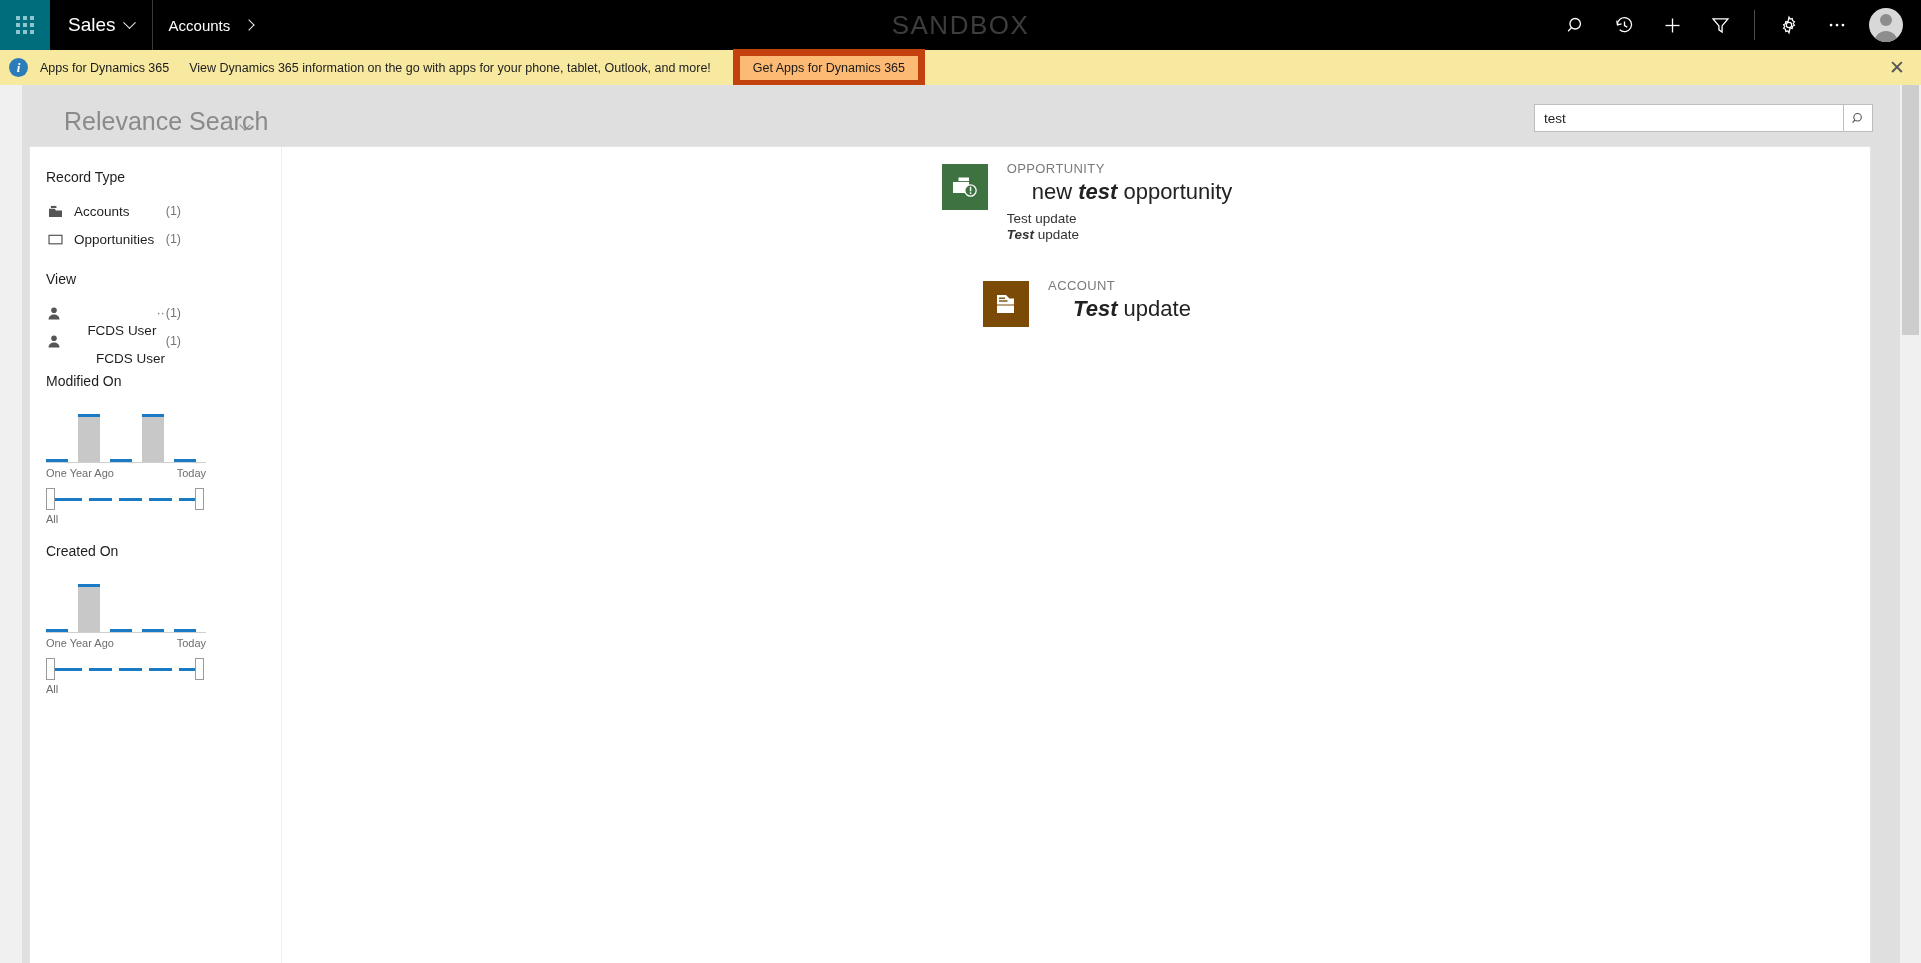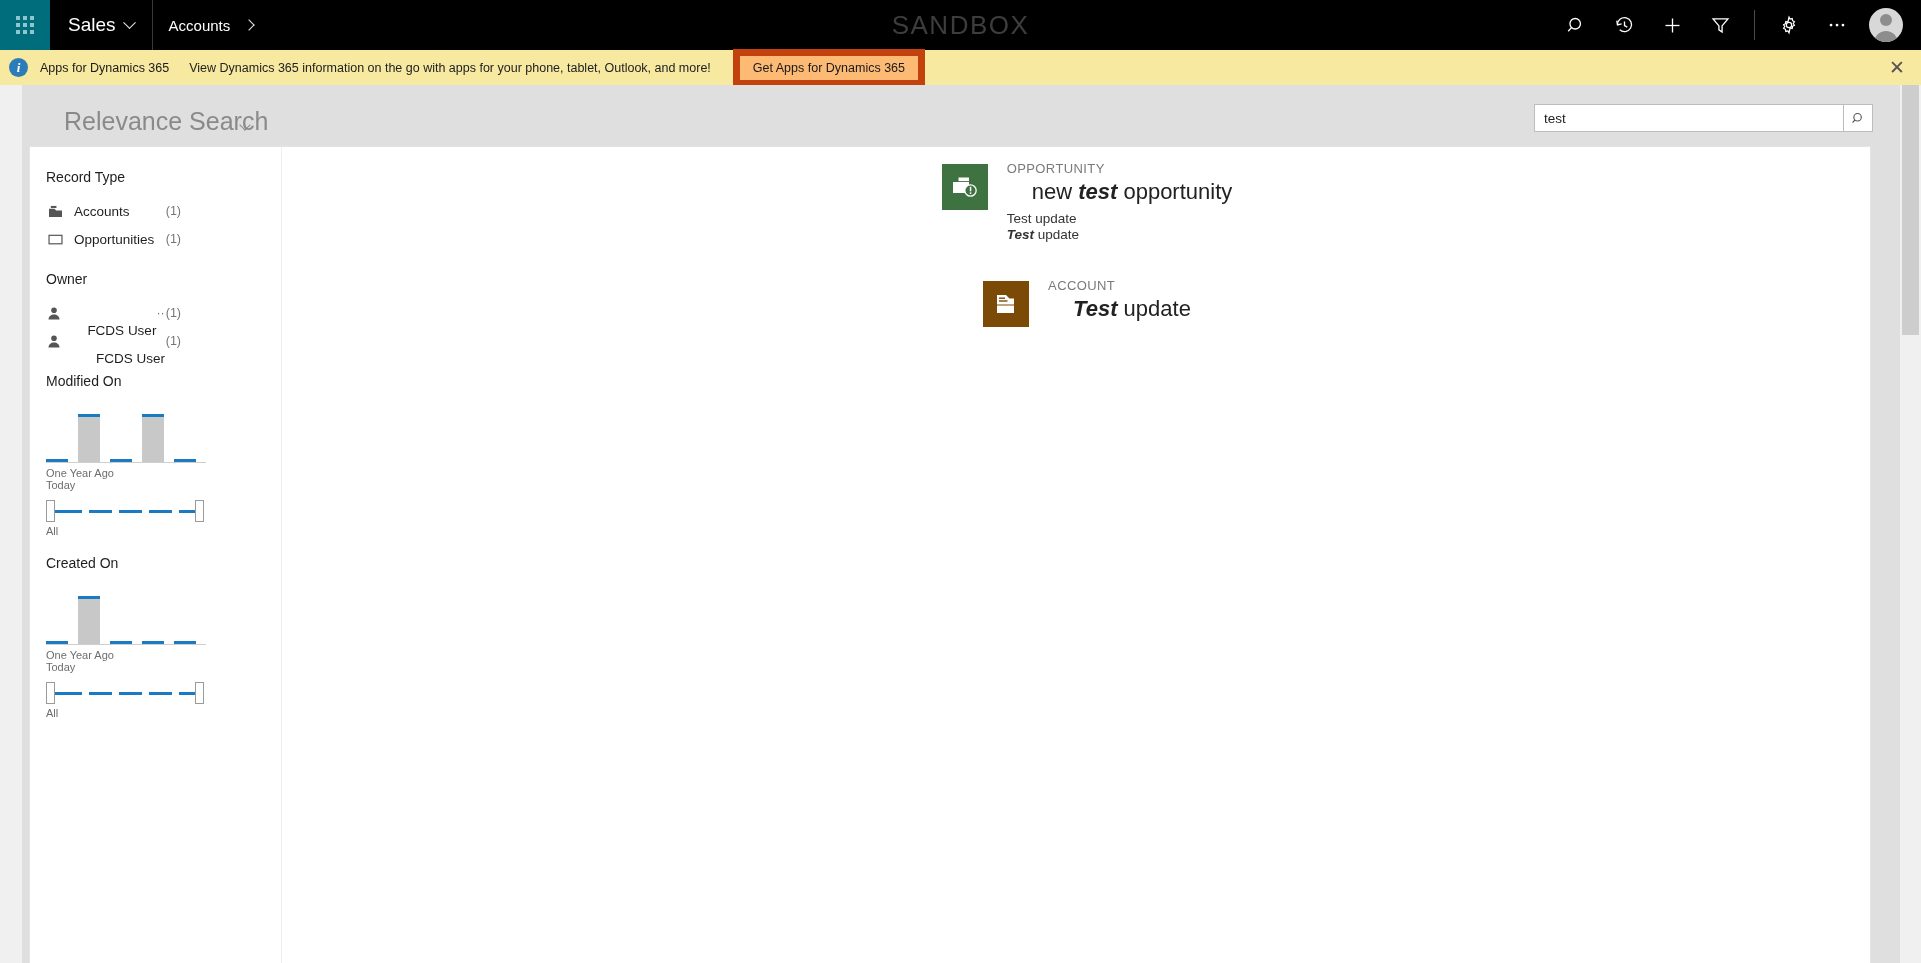--- a/index.html
+++ b/index.html
@@ -183,21 +183,21 @@
   .hist {
     position: relative; height: 62px; width: 160px;
     display: flex; align-items: flex-end; gap: 10px;
     border-bottom: 1px solid #cfcfcf;
   }
   .hist-bar { width: 22px; position: relative; }
   .hist-bar .fill { width: 100%; background: #c8c8c8; }
   .hist-bar .cap  { width: 100%; height: 3px; background: #1a7bc4; }
   .hist-labels {
     width: 160px; display: flex; justify-content: space-between;
-    font-size: 11px; color: #6d6d6d; margin-top: 4px; flex-direction: column;
+    font-size: 11px; color: #6d6d6d; margin-top: 4px;
   }
   .slider {
     position: relative; width: 160px; height: 22px; margin-top: 9px;
   }
   .slider-track {
     position: absolute; top: 10px; left: 4px; width: 152px; height: 3px;
     background: #1a7bc4;
   }
   .slider-tick {
     position: absolute; top: 10px; width: 7px; height: 3px; background: #fff;
@@ -364,21 +364,21 @@
       <div class="facet-row">
         <span class="facet-ico">
           <svg width="15" height="12" viewBox="0 0 16 13" fill="none" stroke="#555" stroke-width="1.3">
             <rect x="1" y="2.5" width="14" height="9.2"></rect>
           </svg>
         </span>
         <span class="facet-label">Opportunities</span>
         <span class="facet-count">(1)</span>
       </div>
 
-      <div class="facet-group-title sub">Owner</div>
+      <div class="facet-group-title sub">View</div>
 
       <div class="facet-row" style="margin-top:12px">
         <span class="facet-ico">
           <svg width="12" height="13" viewBox="0 0 12 13" fill="#555">
             <circle cx="6" cy="3.3" r="2.8"></circle>
               <path d="M0.5 12.5c0-3 2.5-5 5.5-5s5.5 2 5.5 5z"></path>
           </svg>
         </span>
         <span class="facet-label indent">FCDS User</span>
         <span class="facet-count dots">(1)</span>

